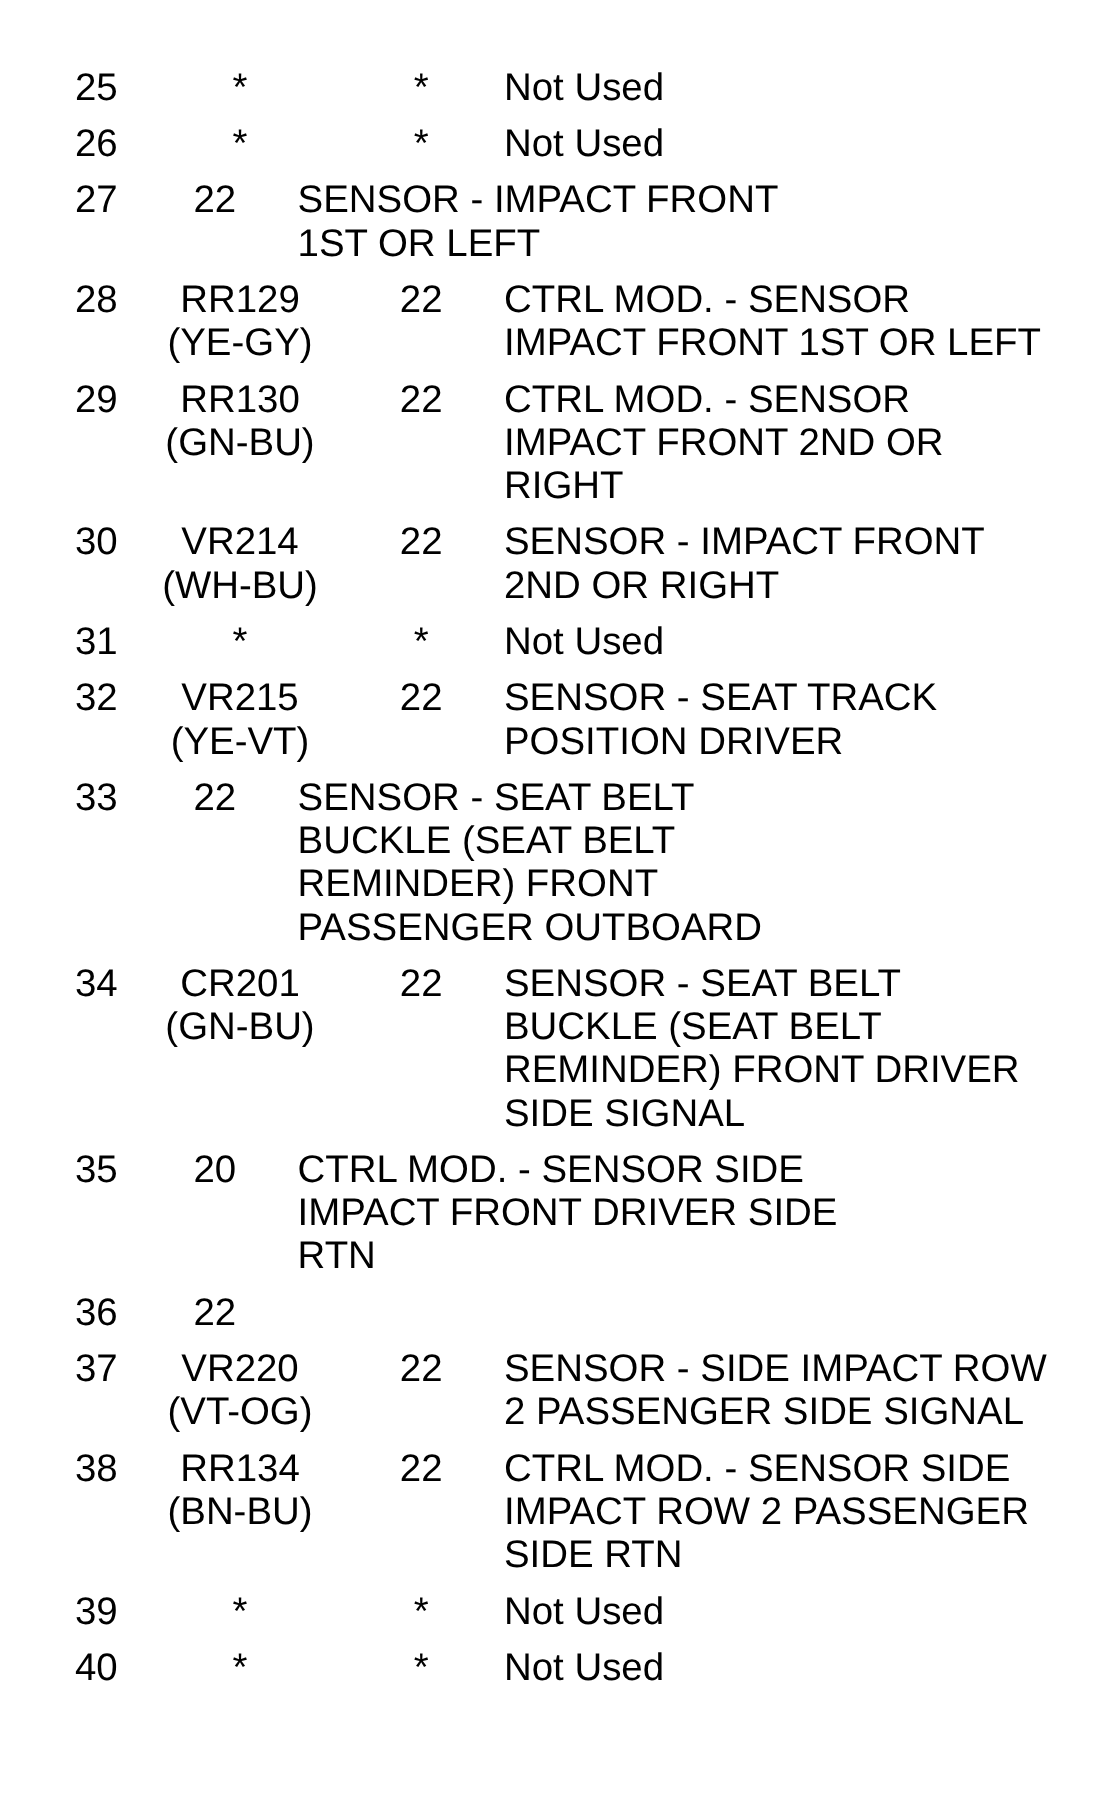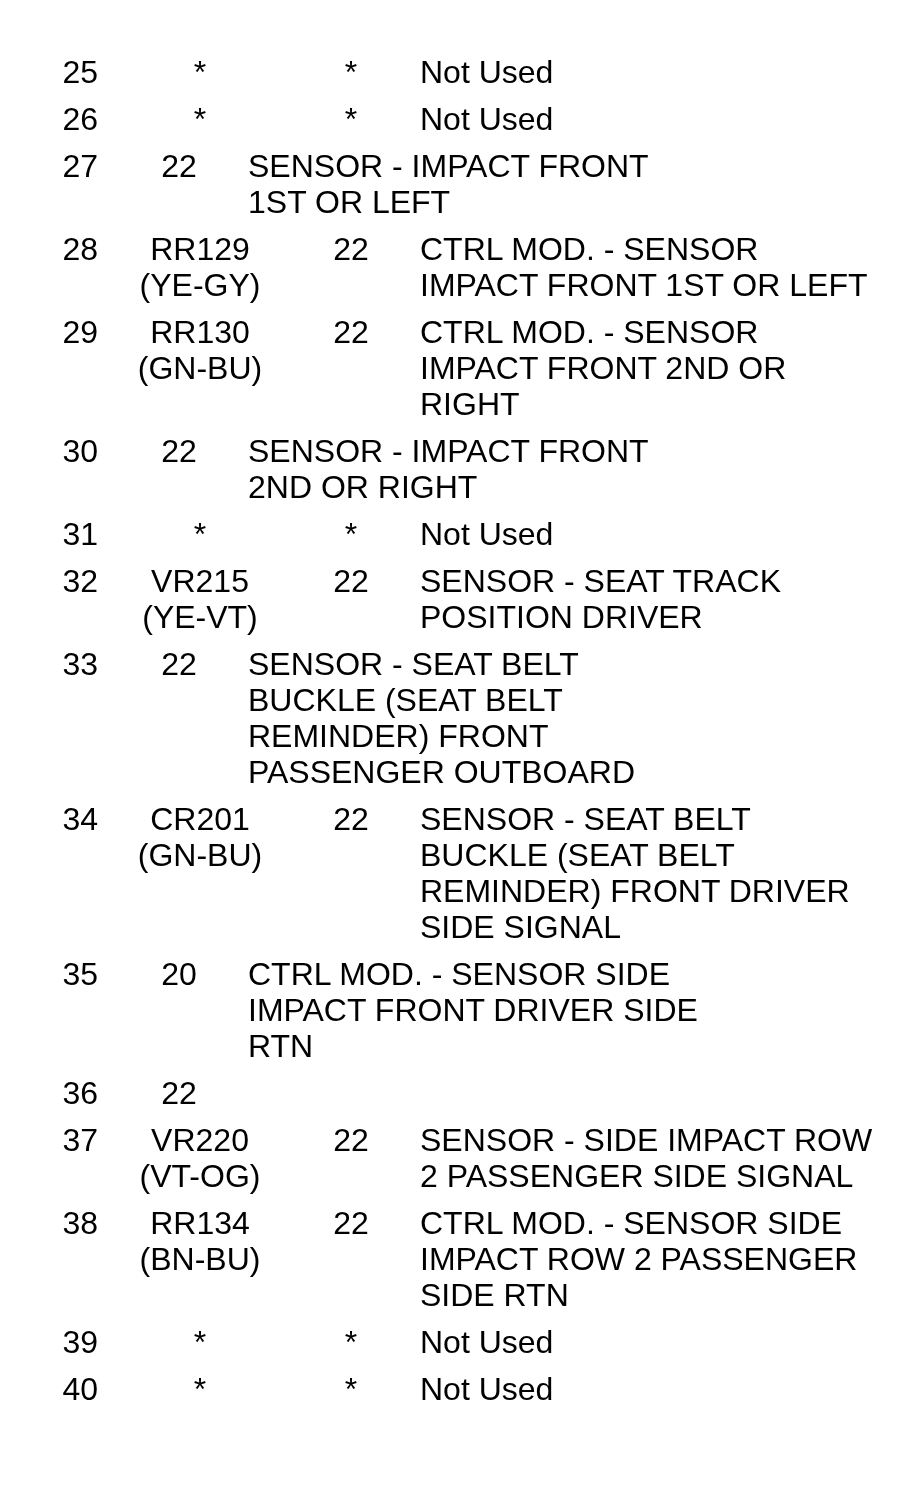--- a/index.html
+++ b/index.html
@@ -94,20 +94,22 @@
       <div class="cell circuit">RR130
 (GN-BU)</div>
       <div class="cell gauge">22</div>
       <div class="cell func">CTRL MOD. - SENSOR
 IMPACT FRONT 2ND OR
 RIGHT</div>
     </div>
 
     <div class="row">
       <div class="cell pin">30</div>
+      <div class="cell circuit">VR214
+(WH-BU)</div>
       <div class="cell gauge">22</div>
       <div class="cell func">SENSOR - IMPACT FRONT
 2ND OR RIGHT</div>
     </div>
 
     <div class="row">
       <div class="cell pin">31</div>
       <div class="cell circuit">*</div>
       <div class="cell gauge">*</div>
       <div class="cell func">Not Used</div>

